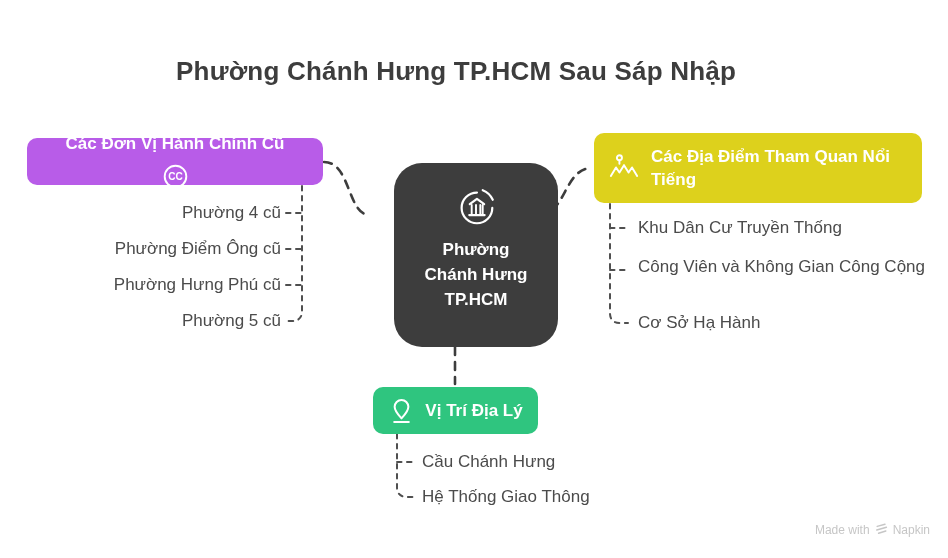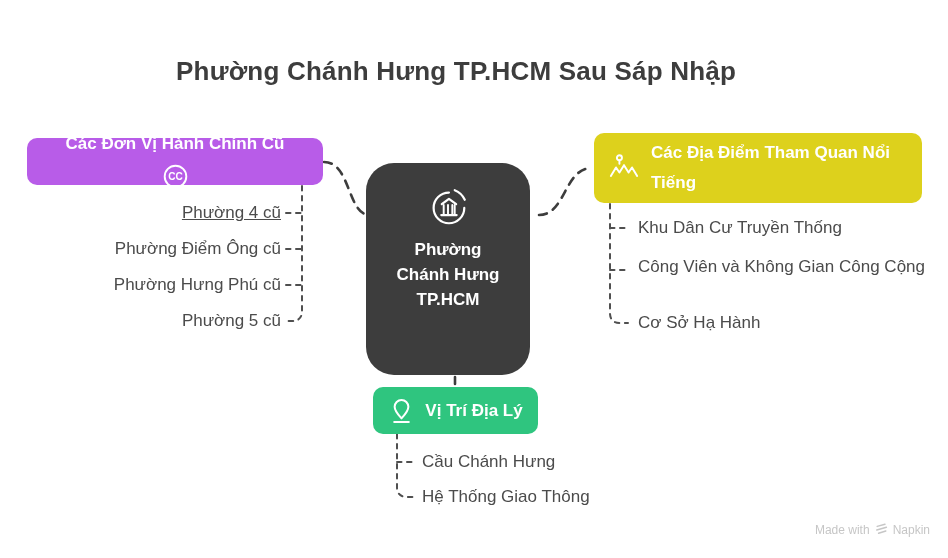--- a/index.html
+++ b/index.html
@@ -6,30 +6,30 @@
   #stage{position:relative;width:948px;height:558px;background:#ffffff;overflow:hidden;
          font-family:"Liberation Sans",sans-serif;}
   .title{position:absolute;top:56px;left:0;width:912px;text-align:center;
          font-size:26px;font-weight:bold;color:#3d3d3d;letter-spacing:.2px;}
   svg.connectors{position:absolute;left:0;top:0;pointer-events:none;}
   .node{position:absolute;display:flex;align-items:center;box-sizing:border-box;
         color:#ffffff;font-weight:bold;font-size:17px;border-radius:10px;cursor:pointer;}
   .node .icon{flex:0 0 auto;display:flex;align-items:center;justify-content:center;}
   #node-admin{left:27px;top:138px;width:296px;height:47px;justify-content:center;gap:9px;padding:0 10px;}
   #node-attractions{left:594px;top:133px;width:328px;height:70px;justify-content:flex-start;
-                    gap:11px;padding:0 14px;line-height:30px;}
+                    gap:11px;padding:0 14px;line-height:23px;}
   #node-attractions .label{max-width:292px;}
   #node-location{left:373px;top:387px;width:165px;height:47px;justify-content:center;gap:10px;}
-  #node-center{left:366px;top:163px;width:164px;height:212px;border-radius:28px;
+  #node-center{left:394px;top:163px;width:164px;height:184px;border-radius:28px;
                flex-direction:column;justify-content:flex-start;padding-top:20px;gap:8px;}
   #node-center .label{text-align:center;width:122px;line-height:25px;}
   .child{position:absolute;font-size:17px;color:#4b4b4b;line-height:24px;cursor:pointer;white-space:nowrap;}
   .child.r{white-space:normal;}
   .left-col{text-align:right;}
-  #child-a0{top:201px;right:667px;text-decoration:underline;} #child-a1{top:237px;right:667px;}
+  #child-a0{top:201px;right:667px;} #child-a1{top:237px;right:667px;}
   #child-a2{top:273px;right:667px;} #child-a3{top:309px;right:667px;}
   #child-b0{top:216px;left:638px;}
   #child-b1{top:255px;left:638px;max-width:288px;}
   #child-b2{top:311px;left:638px;}
   #child-c0{top:450px;left:422px;} #child-c1{top:485px;left:422px;}
   .watermark{position:absolute;right:18px;bottom:20px;display:flex;align-items:center;gap:5px;
              font-size:12px;color:#c6c6c6;cursor:pointer;}
 </style>
 </head>
 <body>

